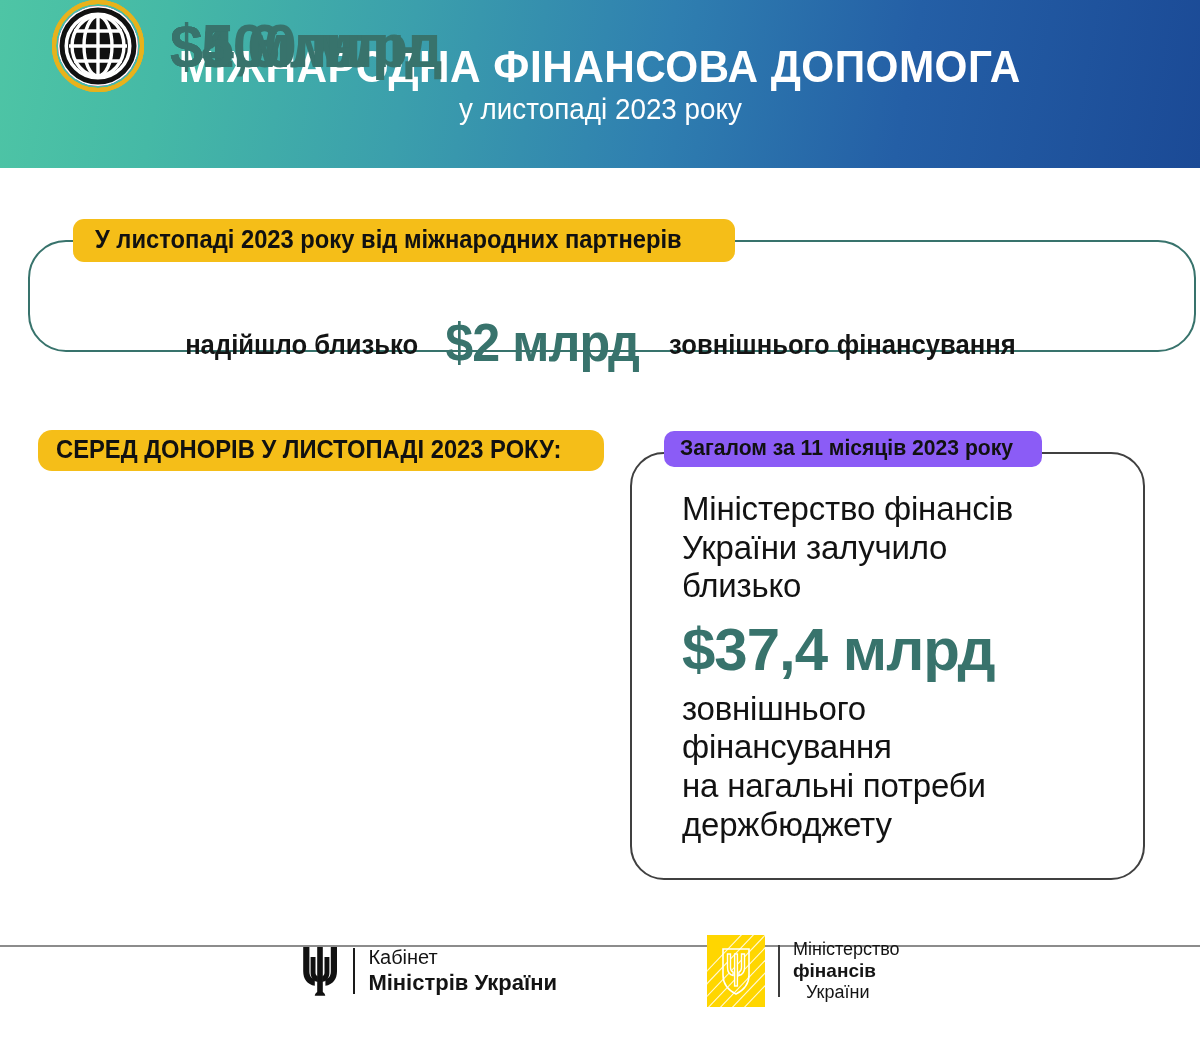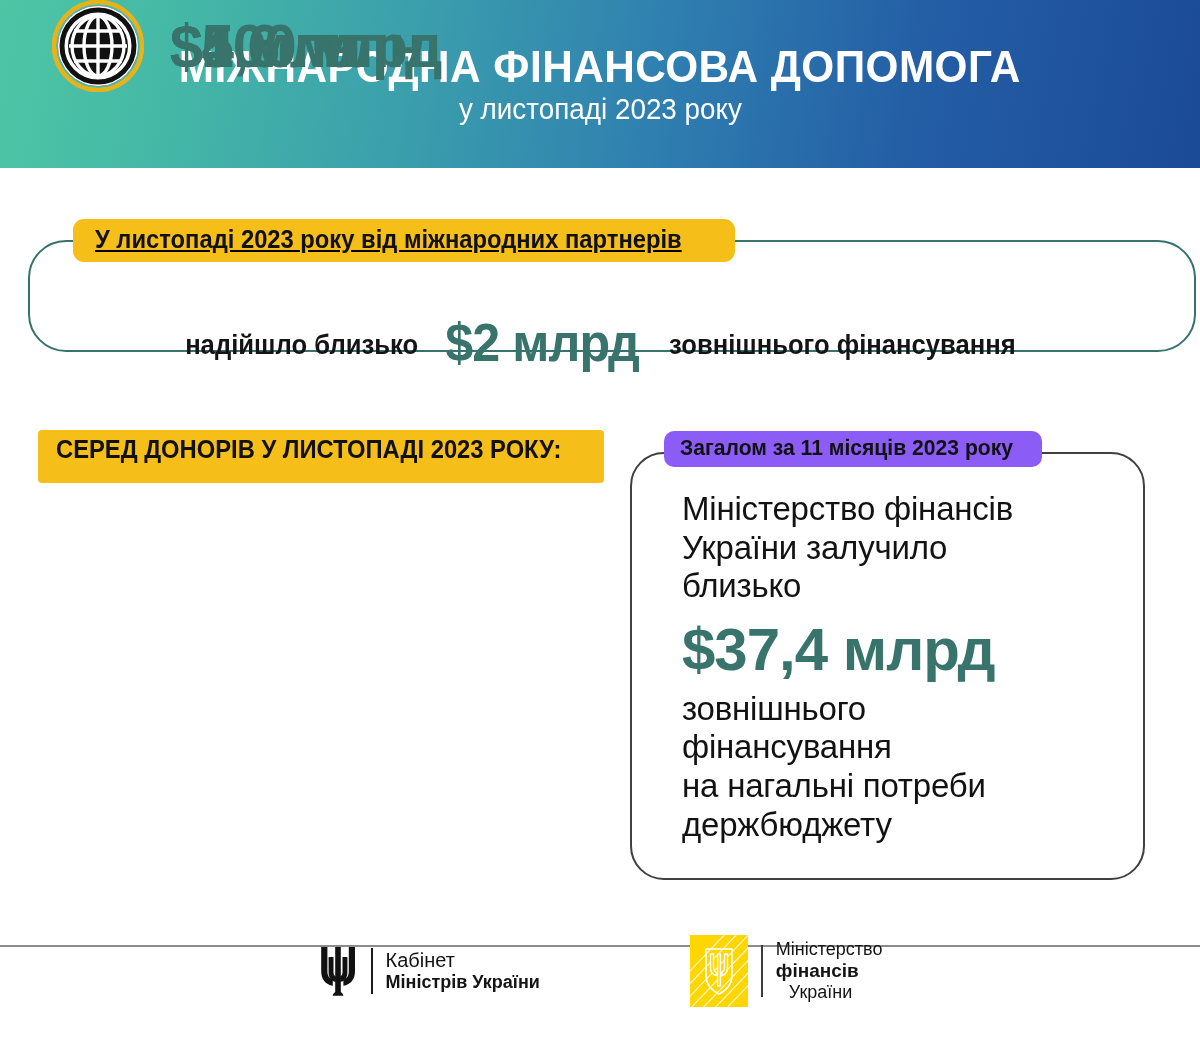--- a/index.html
+++ b/index.html
@@ -46,21 +46,20 @@
     border-radius:38px;
     box-sizing:border-box;
     background:#ffffff;
   }
   .callout-badge{
     position:absolute;left:73px;top:219px;
     background:#f5be18;
     border-radius:11px;
     padding:7px 22px 9px 22px;
     z-index:4;
-    text-decoration:underline;
   }
   .callout-badge span{
     display:block;
     font-size:25px;font-weight:bold;color:#111111;
     white-space:nowrap;line-height:1.08;
     transform:scaleX(0.95);transform-origin:left center;
   }
   .callout-line{
     position:absolute;left:0;top:62px;width:1144px;
     display:flex;align-items:baseline;justify-content:center;
@@ -73,22 +72,22 @@
   .callout-line .big{
     font-size:54px;font-weight:bold;color:#38736c;
     margin:0 14px;letter-spacing:-1px;
     transform:scaleX(0.93);
     position:relative;top:7px;
   }
 
   
   .donors-badge{
     position:absolute;left:38px;top:430px;
-    background:#f5be18;border-radius:4px;
-    padding:6px 16px 20px 18px;
+    background:#f5be18;border-radius:14px;
+    padding:6px 16px 8px 18px;
   }
   .donors-badge span{
     display:block;font-size:25px;font-weight:bold;color:#111111;
     white-space:nowrap;line-height:1.08;
     transform:scaleX(0.95);transform-origin:left center;
   }
   .donor-row{
     position:absolute;left:52px;
     display:flex;align-items:center;
   }
@@ -155,21 +154,21 @@
     position:absolute;left:0;top:930px;width:1200px;height:82px;
     display:flex;align-items:center;justify-content:center;gap:150px;
   }
   .logo{display:flex;align-items:center;}
   .logo-sep{
     width:2px;height:46px;background:#1a1a1a;margin:0 13px;
   }
   .logo-sep.thin{background:#3c3c3c;height:52px;}
   .logo-text{line-height:1.18;}
   .logo-text .l1{font-size:20px;font-weight:400;color:#141414;white-space:nowrap;}
-  .logo-text .l2{font-size:18px;font-weight:bold;color:#141414;white-space:nowrap;}
+  .logo-text .l2{font-size:22px;font-weight:bold;color:#141414;white-space:nowrap;}
   .mof-text{line-height:1.16;}
   .mof-text .m1{font-size:18px;font-weight:400;color:#141414;white-space:nowrap;}
   .mof-text .m2{font-size:19px;font-weight:bold;color:#141414;white-space:nowrap;}
   .mof-text .m3{font-size:18px;font-weight:400;color:#141414;white-space:nowrap;margin-left:13px;}
   .mof-shield{
     width:58px;height:72px;background:#ffd600;
     position:relative;overflow:hidden;flex:0 0 auto;
   }
 </style>
 </head>

